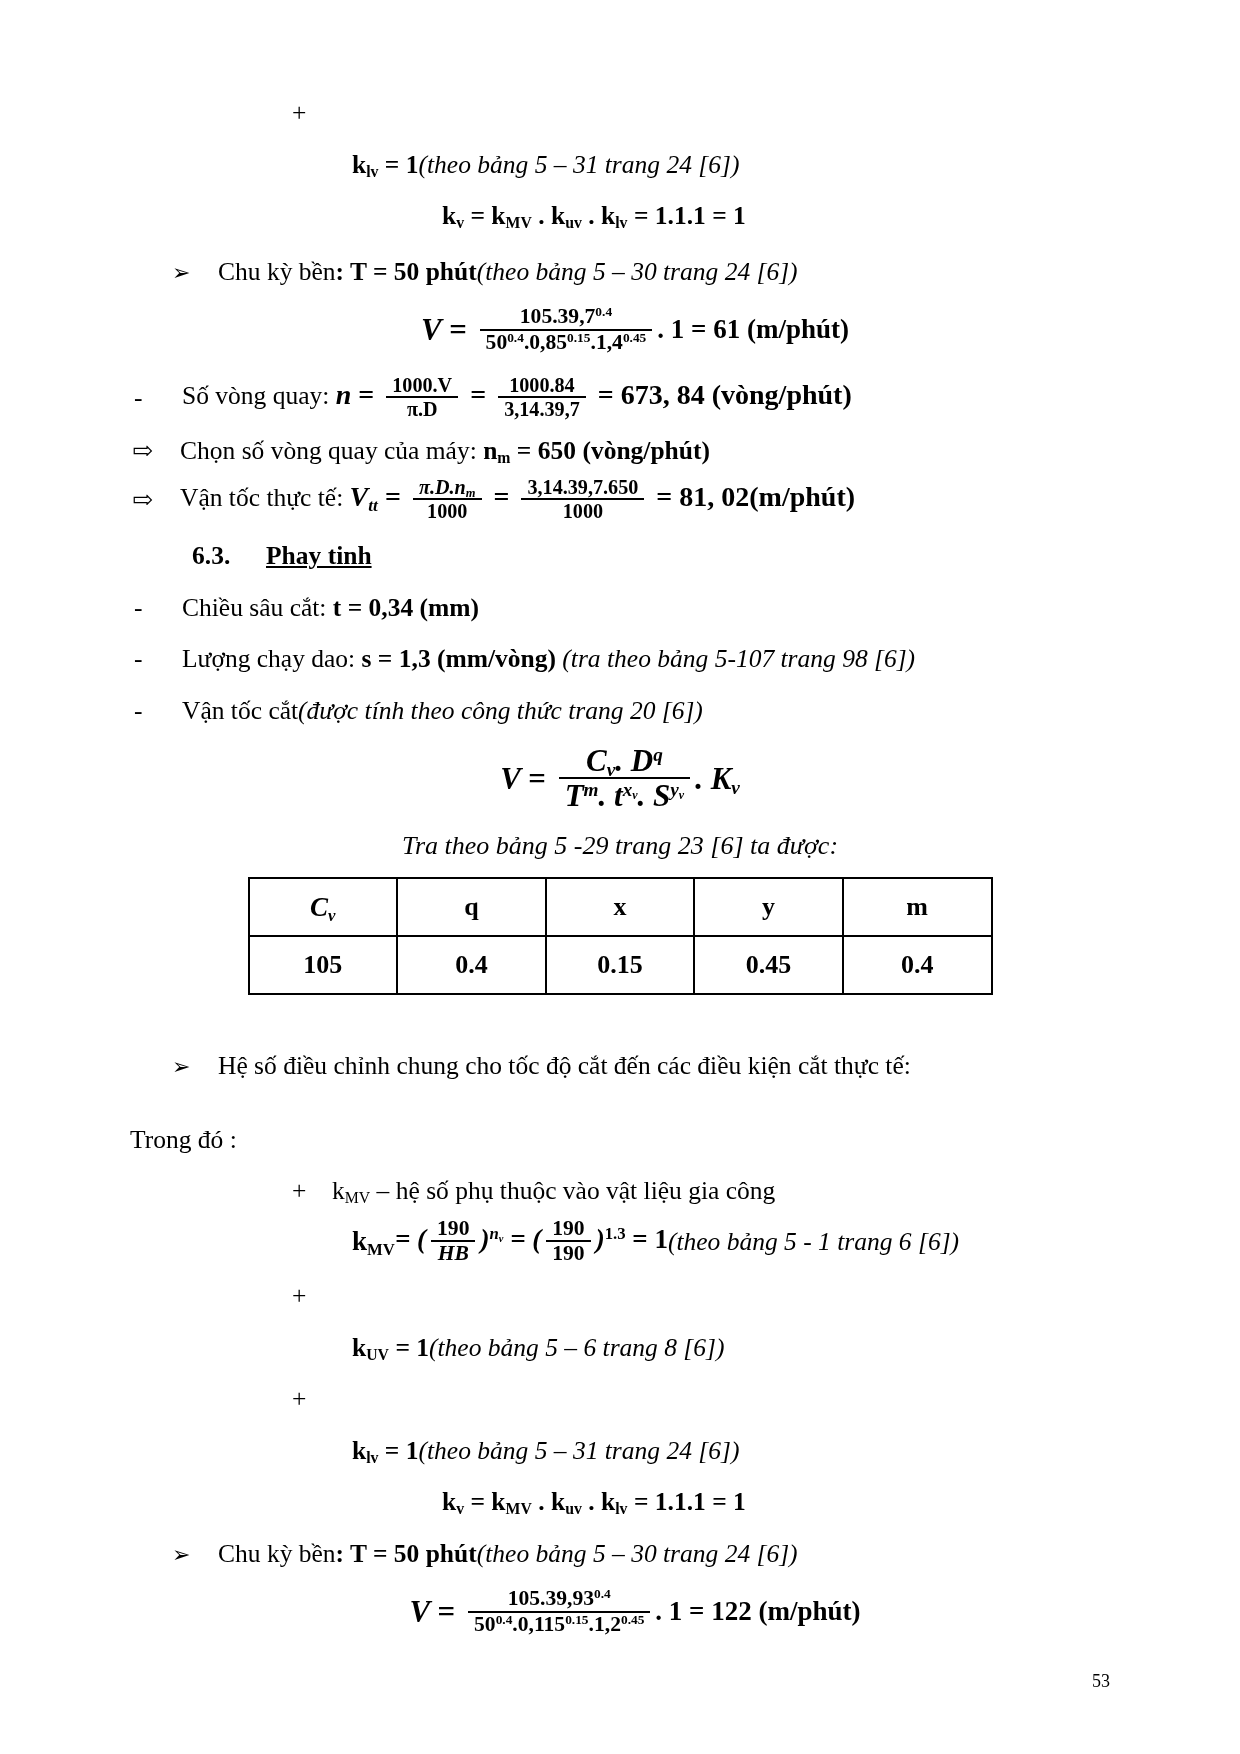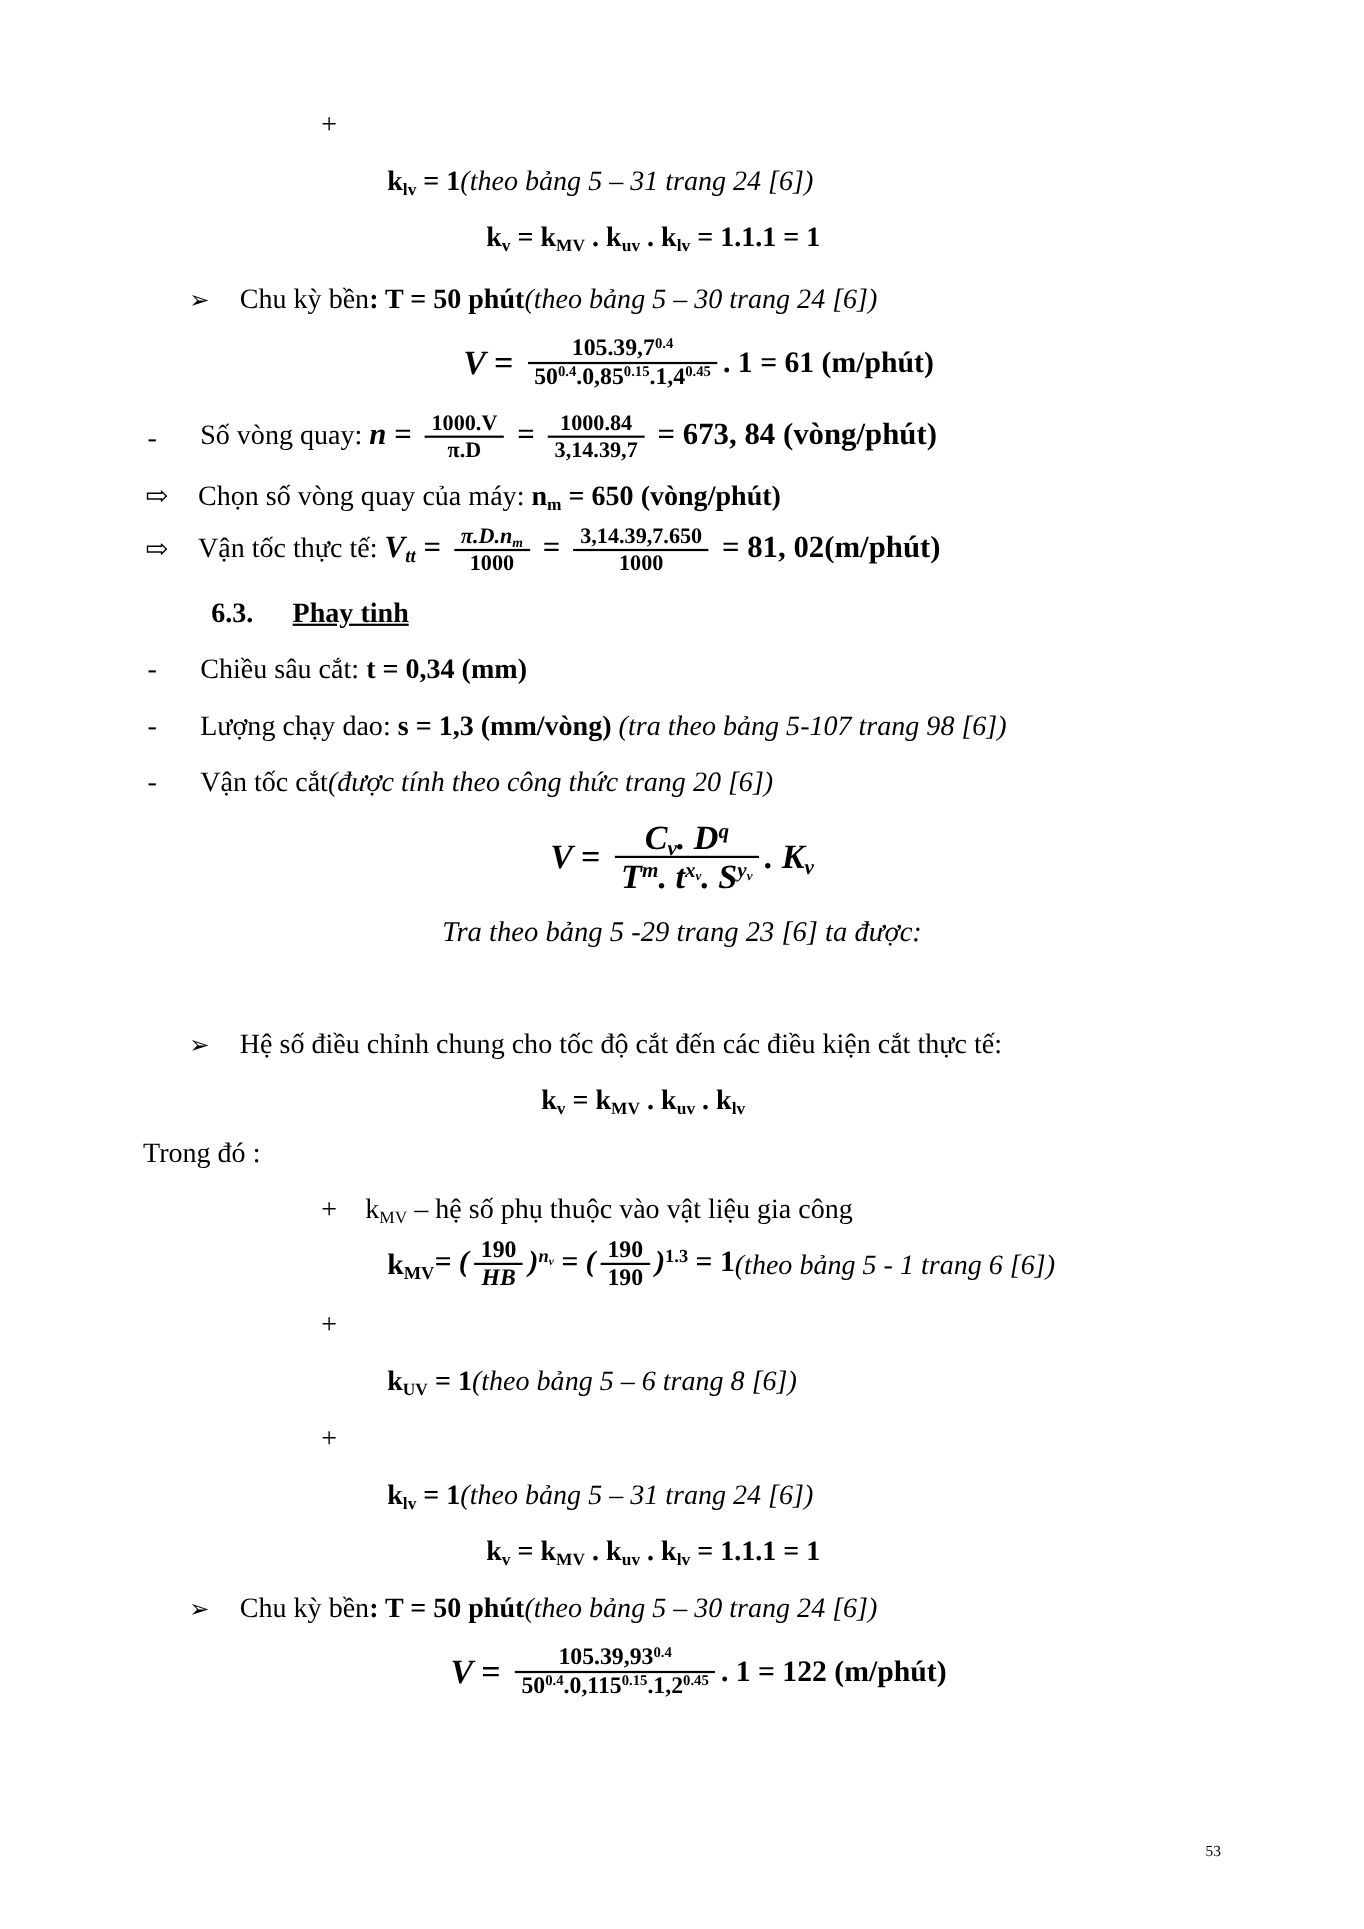--- a/index.html
+++ b/index.html
@@ -136,21 +136,21 @@
   .spacer-18 { height: 18px; }
   .spacer-22 { height: 22px; }
   .spacer-26 { height: 26px; }
   .spacer-30 { height: 30px; }
   .spacer-36 { height: 36px; }
 
   .pagenum {
     position: absolute;
     right: 130px;
     bottom: 62px;
-    font-size: 14px;
+    font-size: 18px;
   }
 </style>
 </head>
 <body>
 
 <div class="page">
   <div class="doc-body">
 
     <div class="line bullet-row plus">
       <span class="mk">+</span>
@@ -245,34 +245,49 @@
       </span>
       <span><span>. K</span><sub>v</sub></span>
     </div>
 
     <div class="spacer-22"></div>
 
     <div class="line center i" style="font-size:26px">Tra theo bảng 5 -29 trang 23 [6] ta được:</div>
 
     <div class="spacer-18"></div>
 
+    <table class="vtable">
+      <tbody>
+          <tr>
+        <td><span class="math" style="font-size:27px"><span>C</span><sub>v</sub></span></td>
+        <td class="hd">q</td>
+        <td class="hd">x</td>
+        <td class="hd">y</td>
+        <td class="hd">m</td>
+      </tr>
+      <tr>
+        <td>105</td>
+        <td>0.4</td>
+        <td>0.15</td>
+        <td>0.45</td>
+        <td>0.4</td>
+      </tr>
+    </tbody>
+      </table>
 
     <div class="spacer-36"></div>
     <div class="spacer-22"></div>
 
     <div class="line bullet-row tri">
       <span class="mk">➢</span>
       <span class="content">Hệ số điều chỉnh chung cho tốc độ cắt đến các điều kiện cắt thực tế:</span>
     </div>
 
     <div class="spacer-26"></div>
 
-    <div class="line b" style="padding-left:362px">
-      <span>k</span><sub>v</sub><span> = k</span><sub>MV</sub><span> . k</span><sub>uv</sub><span> . k</span><sub>lv</sub>
-    </div>
 
     <div class="spacer-22"></div>
 
     <div class="line">Trong đó :</div>
 
     <div class="spacer-26"></div>
 
     <div class="line bullet-row plus">
       <span class="mk">+</span>
       <span class="content"><span>k</span><sub style="font-weight:normal">MV</sub><span> – hệ số phụ thuộc vào vật liệu gia công</span></span>

